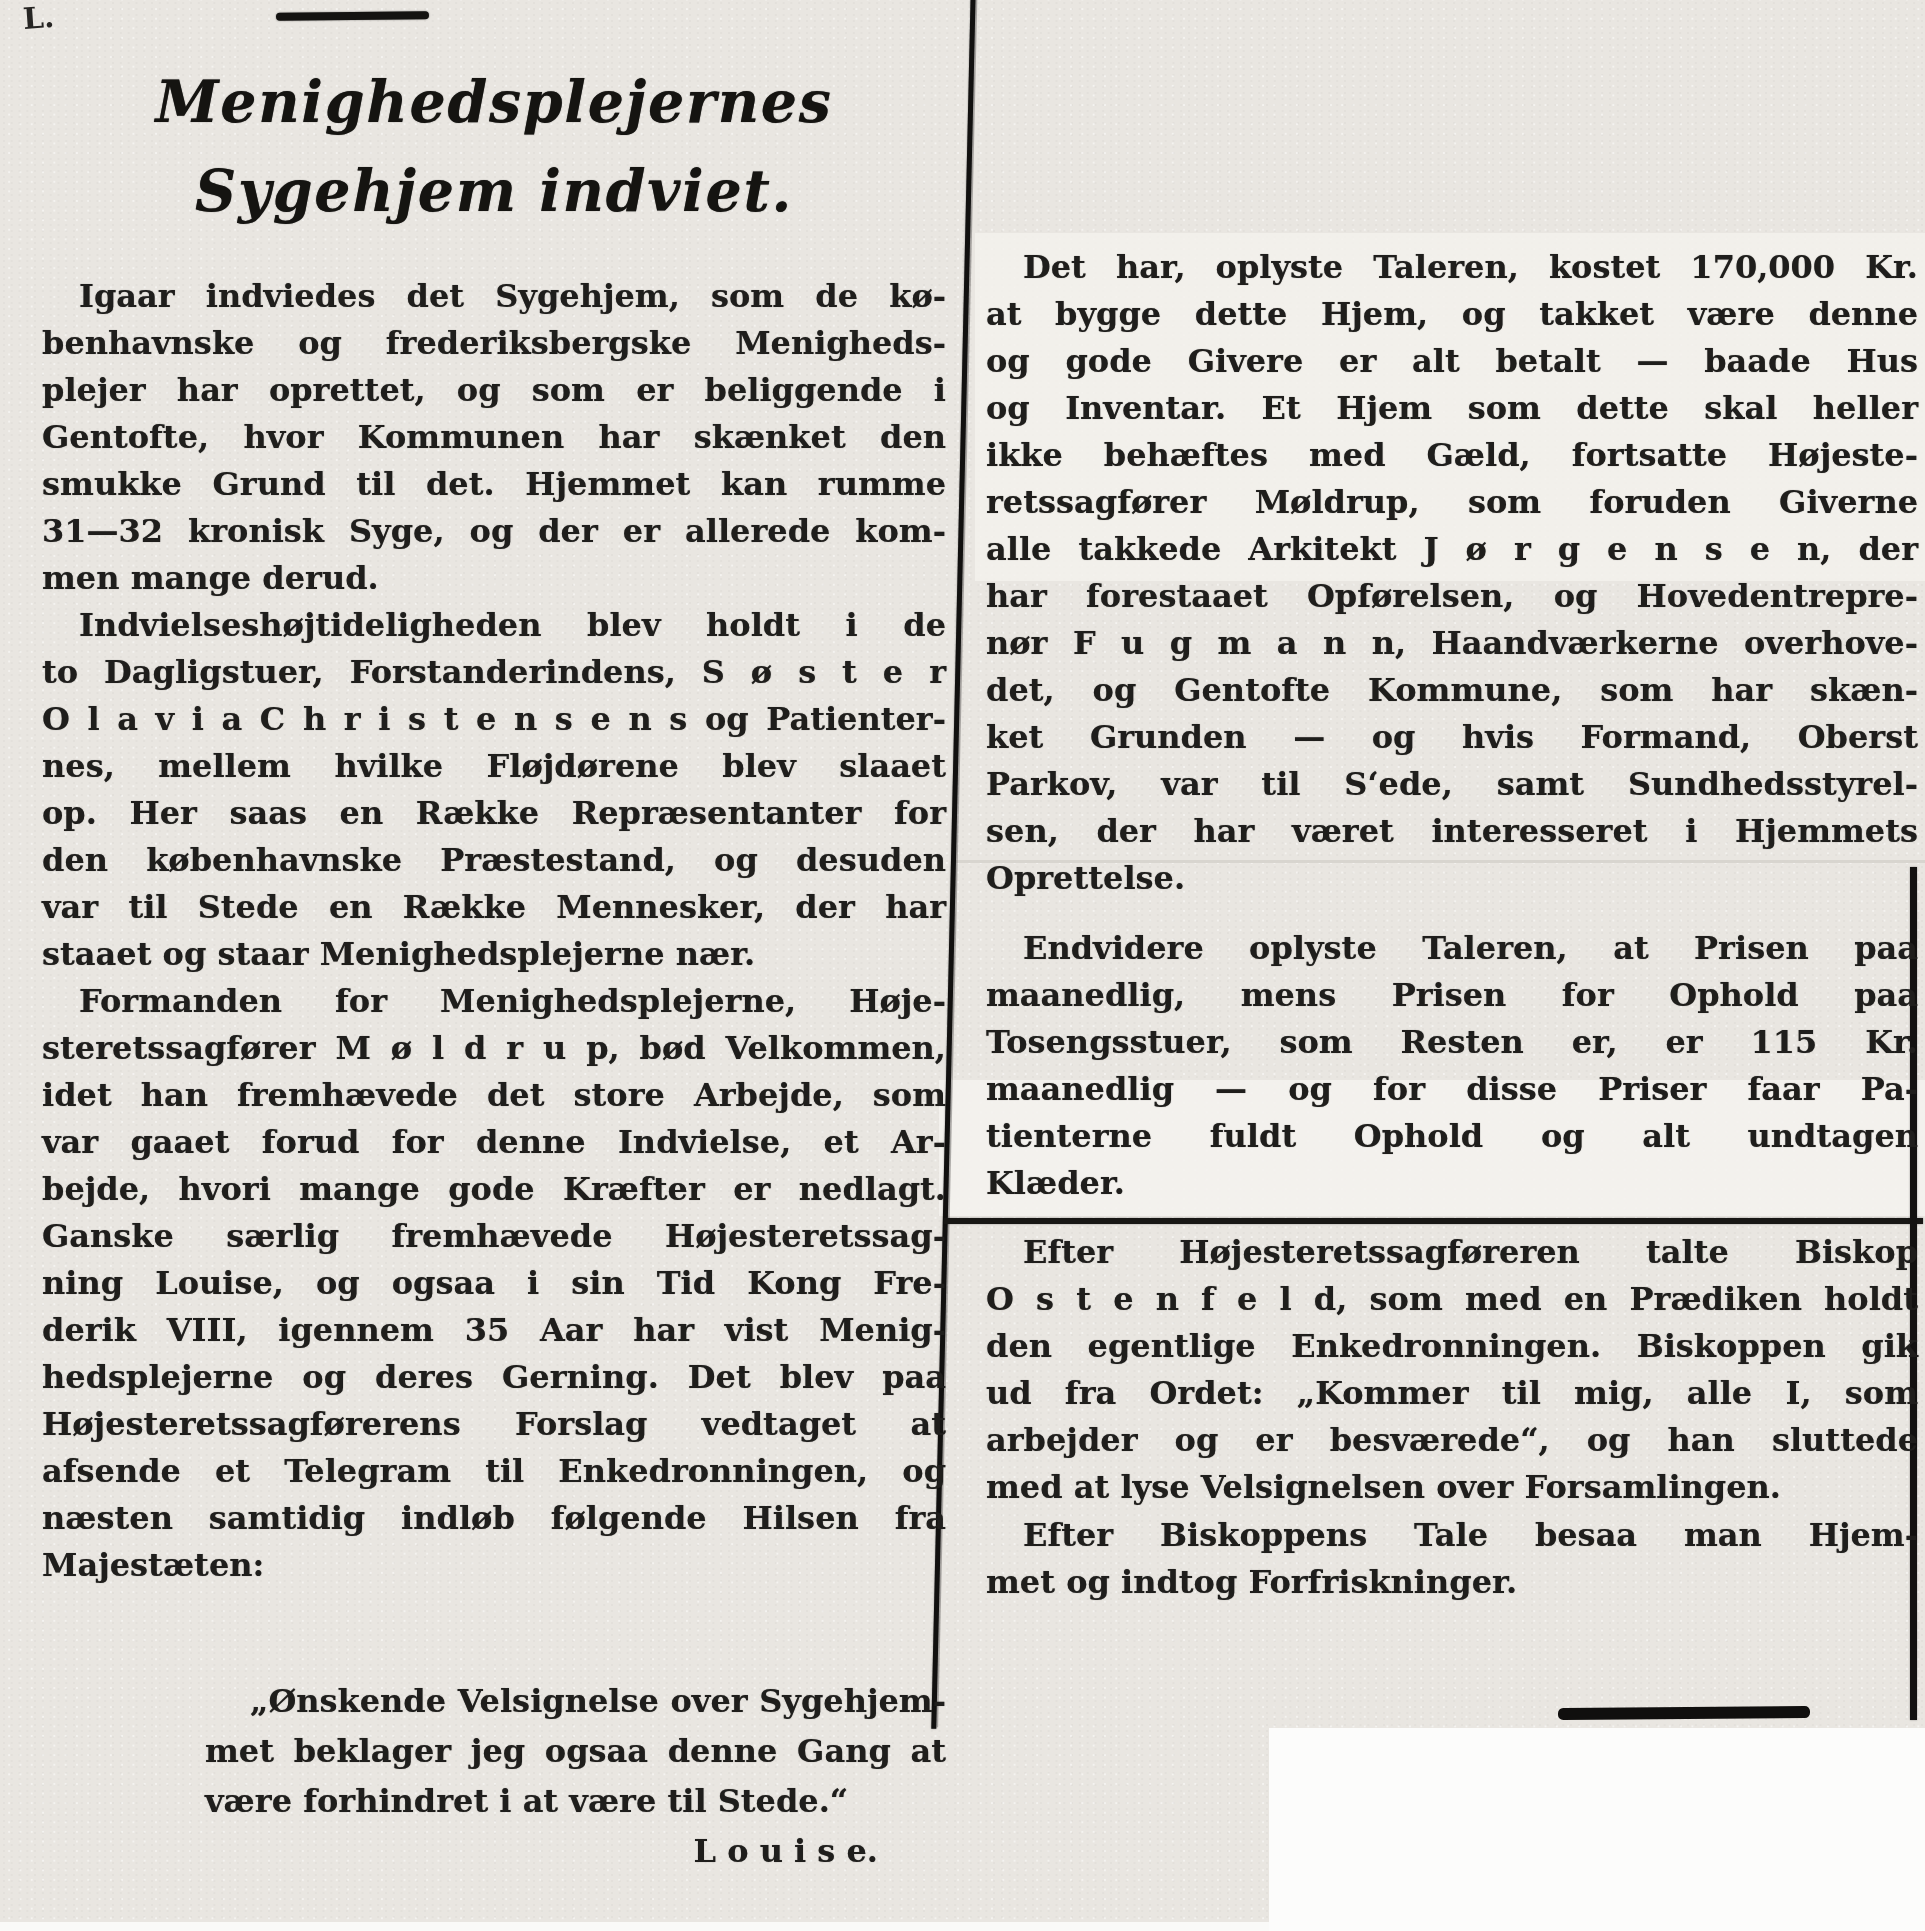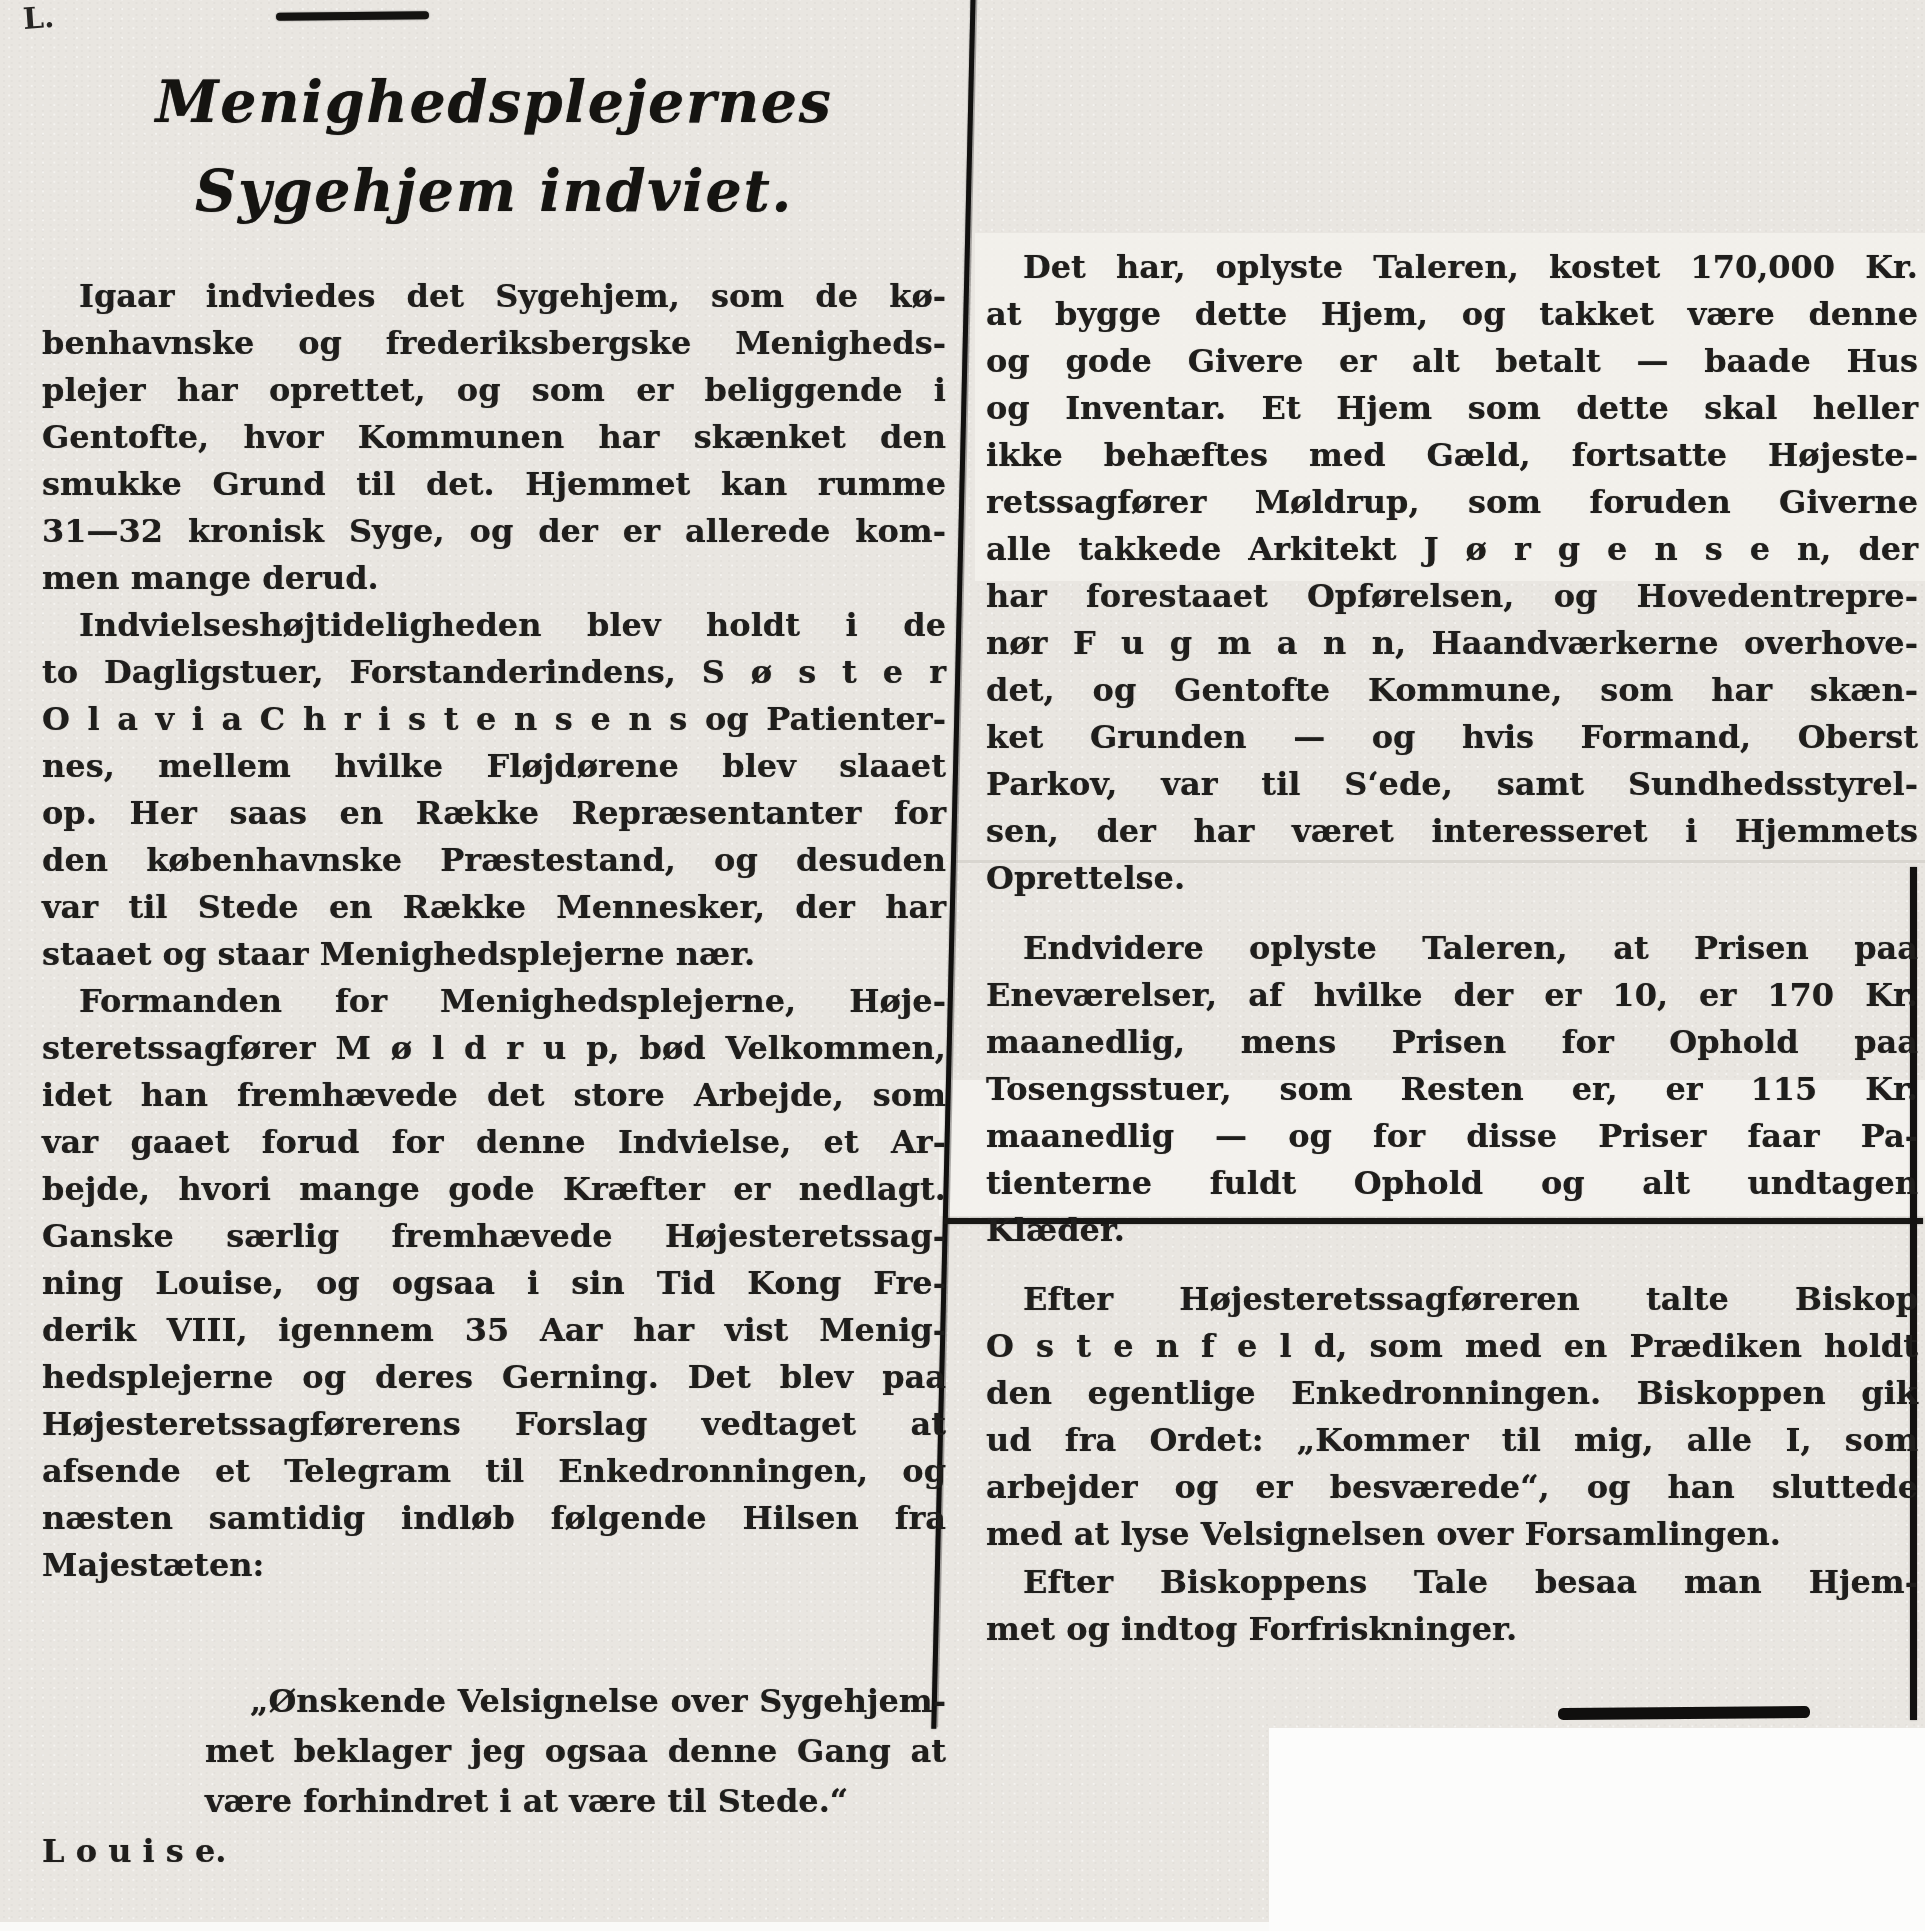--- a/index.html
+++ b/index.html
@@ -39,21 +39,21 @@
             letter-spacing:1.7px;margin:5.2px 0 38px 0;color:#151411;
             text-shadow:0 0 0.9px rgba(10,10,10,.7);font-style:italic;}
   .para{margin:0;}
   .col-right .para{margin-bottom:22.6px;}
   .col-right .para.tight{margin-bottom:1px;}
   .line{text-align:justify;text-align-last:justify;}
   .line.final{text-align-last:left;}
   .para .line.first{text-indent:37px;}
   .para.quote{padding-left:163px;margin-top:87px;line-height:50px;}
   .para.quote .line.first{text-indent:45px;}
-  .signature{padding-right:68px;margin-top:1.7px;font-size:32px;}
+  .signature{text-align:right;padding-right:68px;margin-top:1.7px;font-size:32px;}
 </style>
 </head>
 <body>
 
 <div class="page">
 
   <div class="strip-a"></div>
   <div class="strip-b"></div>
   <div class="seam"></div>
   <div class="cut-br"></div>
@@ -128,21 +128,20 @@
           <div class="line">har forestaaet Opførelsen, og Hovedentrepre-</div>
           <div class="line">nør F u g m a n n, Haandværkerne overhove-</div>
           <div class="line">det, og Gentofte Kommune, som har skæn-</div>
           <div class="line">ket Grunden — og hvis Formand, Oberst</div>
           <div class="line">Parkov, var til S‘ede, samt Sundhedsstyrel-</div>
           <div class="line">sen, der har været interesseret i Hjemmets</div>
           <div class="line final">Oprettelse.</div>
         </div>
         <div class="para body">
           <div class="line first">Endvidere oplyste Taleren, at Prisen paa</div>
-          <div class="line">Eneværelser, af hvilke der er 10, er 170 Kr.</div>
           <div class="line">maanedlig, mens Prisen for Ophold paa</div>
           <div class="line">Tosengsstuer, som Resten er, er 115 Kr.</div>
           <div class="line">maanedlig — og for disse Priser faar Pa-</div>
           <div class="line">tienterne fuldt Ophold og alt undtagen</div>
           <div class="line final">Klæder.</div>
         </div>
         <div class="para body tight">
           <div class="line first">Efter Højesteretssagføreren talte Biskop</div>
           <div class="line">O s t e n f e l d, som med en Prædiken holdt</div>
           <div class="line">den egentlige Enkedronningen. Biskoppen gik</div>

